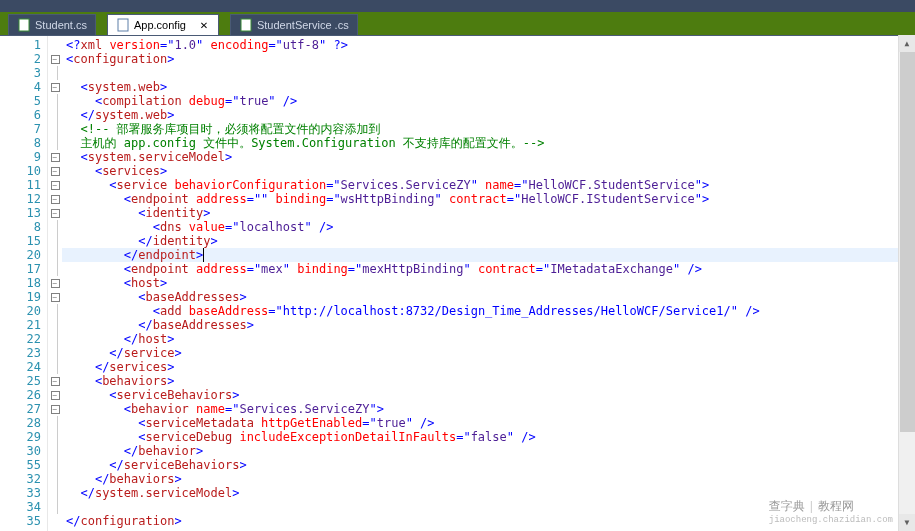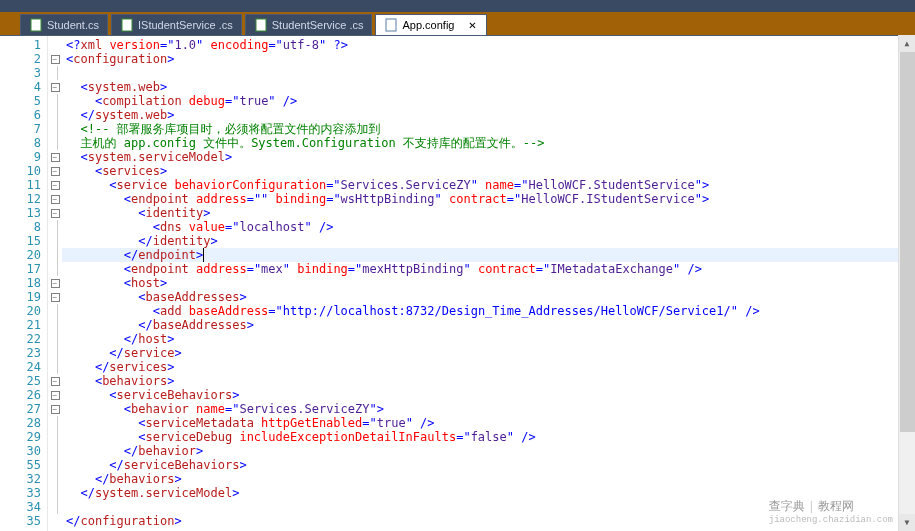--- a/index.html
+++ b/index.html
@@ -1,18 +1,18 @@
 <!DOCTYPE html>
 <html><head>
 <meta charset="utf-8">
 <style>
 *{margin:0;padding:0;box-sizing:border-box}
 body{font-family:Consolas,monospace;font-size:12px;background:#fff;overflow:hidden;width:915px;height:531px;position:relative}
 .titlebar{height:12px;background:#3b4a63}
-.tabs{height:23px;background:#a16207;display:flex;align-items:flex-end;padding-left:20px;gap:3px}
+.tabs{height:23px;background:#4d7c0f;display:flex;align-items:flex-end;padding-left:8px;gap:11px}
 .tab{height:21px;display:flex;align-items:center;padding:0 8px;background:#3b4a63;color:#d0d8e8;font-family:"Segoe UI",sans-serif;font-size:11px;cursor:pointer;gap:4px;border:1px solid #4a5a75;border-bottom:none}
 .tab.active{background:#fff;color:#000}
 .tab .icon{width:14px;height:14px;display:flex;align-items:center;justify-content:center}
 .tab .close{width:12px;height:12px;display:flex;align-items:center;justify-content:center;font-size:10px;margin-left:8px}
 .editor{display:flex;height:calc(531px - 35px);background:#fff;border-top:1px solid #4a5a75}
 .gutter{width:48px;background:#fff;text-align:right;padding:2px 6px 0 0;color:#2b91af;font-size:12px;line-height:14px;user-select:none;border-right:1px solid #e8e8e8}
 .gutter div{height:14px}
 .fold{width:14px;background:#fff;padding-top:2px}
 .fold div{height:14px;display:flex;align-items:center;justify-content:center}
 .fold .box{width:9px;height:9px;border:1px solid #808080;font-size:8px;line-height:7px;text-align:center;color:#808080;background:#fff}
@@ -39,50 +39,40 @@
     <div class="tab">
       <span class="icon">
         <svg width="14" height="14" viewBox="0 0 14 14">
           <rect x="2" y="1" width="10" height="12" fill="#fff" stroke="#388a34" stroke-width="1/">
             <text x="7" y="10" font-size="7" text-anchor="middle" fill="#388a34" font-family="sans-serif" font-weight="bold">C#</text>
           </rect>
         </svg>
       </span>
       <span>Student.cs</span>
     </div>
-    <div class="tab">
-      <span class="icon">
-        <svg width="14" height="14" viewBox="0 0 14 14">
-          <rect x="2" y="1" width="10" height="12" fill="#fff" stroke="#388a34" stroke-width="1/">
-            <text x="7" y="10" font-size="7" text-anchor="middle" fill="#388a34" font-family="sans-serif" font-weight="bold">C#</text>
-          </rect>
-        </svg>
-      </span>
-      <span>IStudentService .cs</span>
-    </div>
-    <div class="tab">
-      <span class="icon">
-        <svg width="14" height="14" viewBox="0 0 14 14">
-          <rect x="2" y="1" width="10" height="12" fill="#fff" stroke="#388a34" stroke-width="1/">
-            <text x="7" y="10" font-size="7" text-anchor="middle" fill="#388a34" font-family="sans-serif" font-weight="bold">C#</text>
-          </rect>
-        </svg>
-      </span>
-      <span>StudentService .cs</span>
-    </div>
     <div class="tab active">
       <span class="icon">
         <svg width="14" height="14" viewBox="0 0 14 14">
           <rect x="2" y="1" width="10" height="12" fill="#fff" stroke="#5c7ea8" stroke-width="1/">
             <circle cx="7" cy="7" r="2.5" fill="none" stroke="#5c7ea8" stroke-width="1/"></circle>
           </rect>
         </svg>
       </span>
       <span>App.config</span>
       <span class="close">✕</span>
+    </div>
+    <div class="tab">
+      <span class="icon">
+        <svg width="14" height="14" viewBox="0 0 14 14">
+          <rect x="2" y="1" width="10" height="12" fill="#fff" stroke="#388a34" stroke-width="1/">
+            <text x="7" y="10" font-size="7" text-anchor="middle" fill="#388a34" font-family="sans-serif" font-weight="bold">C#</text>
+          </rect>
+        </svg>
+      </span>
+      <span>StudentService .cs</span>
     </div>
   </div>
 
 <div class="editor">
   <div class="gutter" id="gutter">
       <div>1</div>
       <div>2</div>
       <div>3</div>
       <div>4</div>
       <div>5</div>

